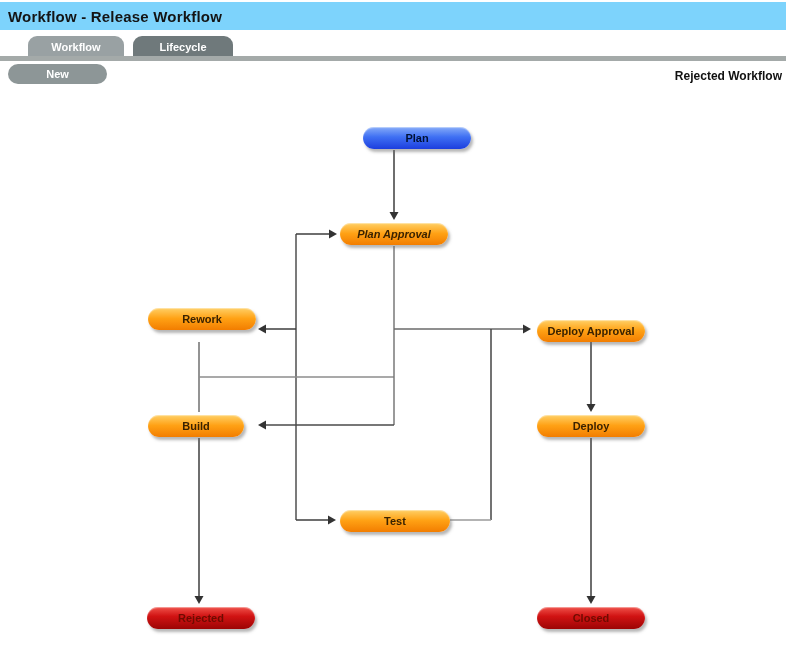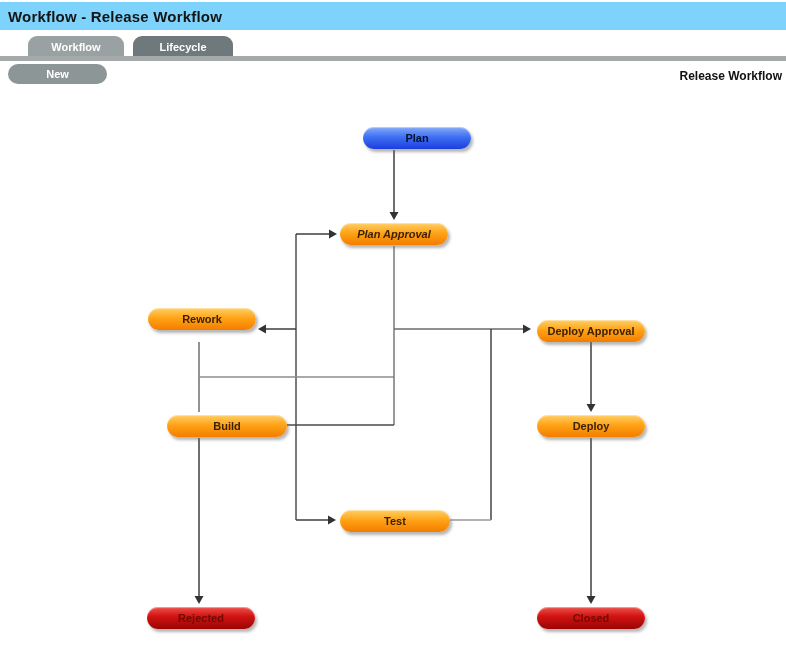--- a/index.html
+++ b/index.html
@@ -60,21 +60,21 @@
 <div class="titlebar">
   <span>Workflow - Release Workflow</span>
 </div>
 
 <div class="tab tab-workflow">Workflow</div>
 <div class="tab tab-lifecycle">Lifecycle</div>
 <div class="tabbar"></div>
 
 <div class="newbtn">New</div>
 
-<div class="viewtitle">Release Workflow</div>
+<div class="viewtitle">Rejected Workflow</div>
 
 <div class="canvas">
   <svg width="786" height="563" viewBox="0 90 786 563">
       <polyline points="394,150 394,214" fill="none" stroke="#3e3e3e" stroke-width="1.5"></polyline>
       <polygon points="389.5,212 398.5,212 394,220" fill="#333333"></polygon>
       <polyline points="296,234 296,520" fill="none" stroke="#4f4f4f" stroke-width="1.5"></polyline>
       <polyline points="296,234 330,234" fill="none" stroke="#3e3e3e" stroke-width="1.5"></polyline>
       <polygon points="329,229.5 329,238.5 337,234" fill="#333333"></polygon>
       <polyline points="296,329 265,329" fill="none" stroke="#3e3e3e" stroke-width="1.5"></polyline>
       <polygon points="266,324.5 266,333.5 258,329" fill="#333333"></polygon>
@@ -93,18 +93,18 @@
       <polygon points="586.5,404 595.5,404 591,412" fill="#333333"></polygon>
       <polyline points="591,438 591,598" fill="none" stroke="#3e3e3e" stroke-width="1.5"></polyline>
       <polygon points="586.5,596 595.5,596 591,604" fill="#333333"></polygon>
       <polyline points="199,438 199,598" fill="none" stroke="#3e3e3e" stroke-width="1.5"></polyline>
       <polygon points="194.5,596 203.5,596 199,604" fill="#333333"></polygon>
     </svg>
 <div class="node blue" style="left: 340px; top: 37px; width: 108px;">Plan</div>
     <div class="node orange" style="left: 340px; top: 133px; width: 108px; font-style: italic;">Plan Approval</div>
     <div class="node orange" style="left: 148px; top: 218px; width: 108px;">Rework</div>
     <div class="node orange" style="left: 537px; top: 230px; width: 108px;">Deploy Approval</div>
-    <div class="node orange" style="left: 148px; top: 325px; width: 120px; margin-left: 19px;">Build</div>
+    <div class="node orange" style="left: 148px; top: 325px; width: 96px;">Build</div>
     <div class="node orange" style="left: 537px; top: 325px; width: 108px;">Deploy</div>
     <div class="node orange" style="left: 340px; top: 420px; width: 110px;">Test</div>
     <div class="node red" style="left: 147px; top: 517px; width: 108px;">Rejected</div>
     <div class="node red" style="left: 537px; top: 517px; width: 108px;">Closed</div>
   </div>
 
 </body></html>

